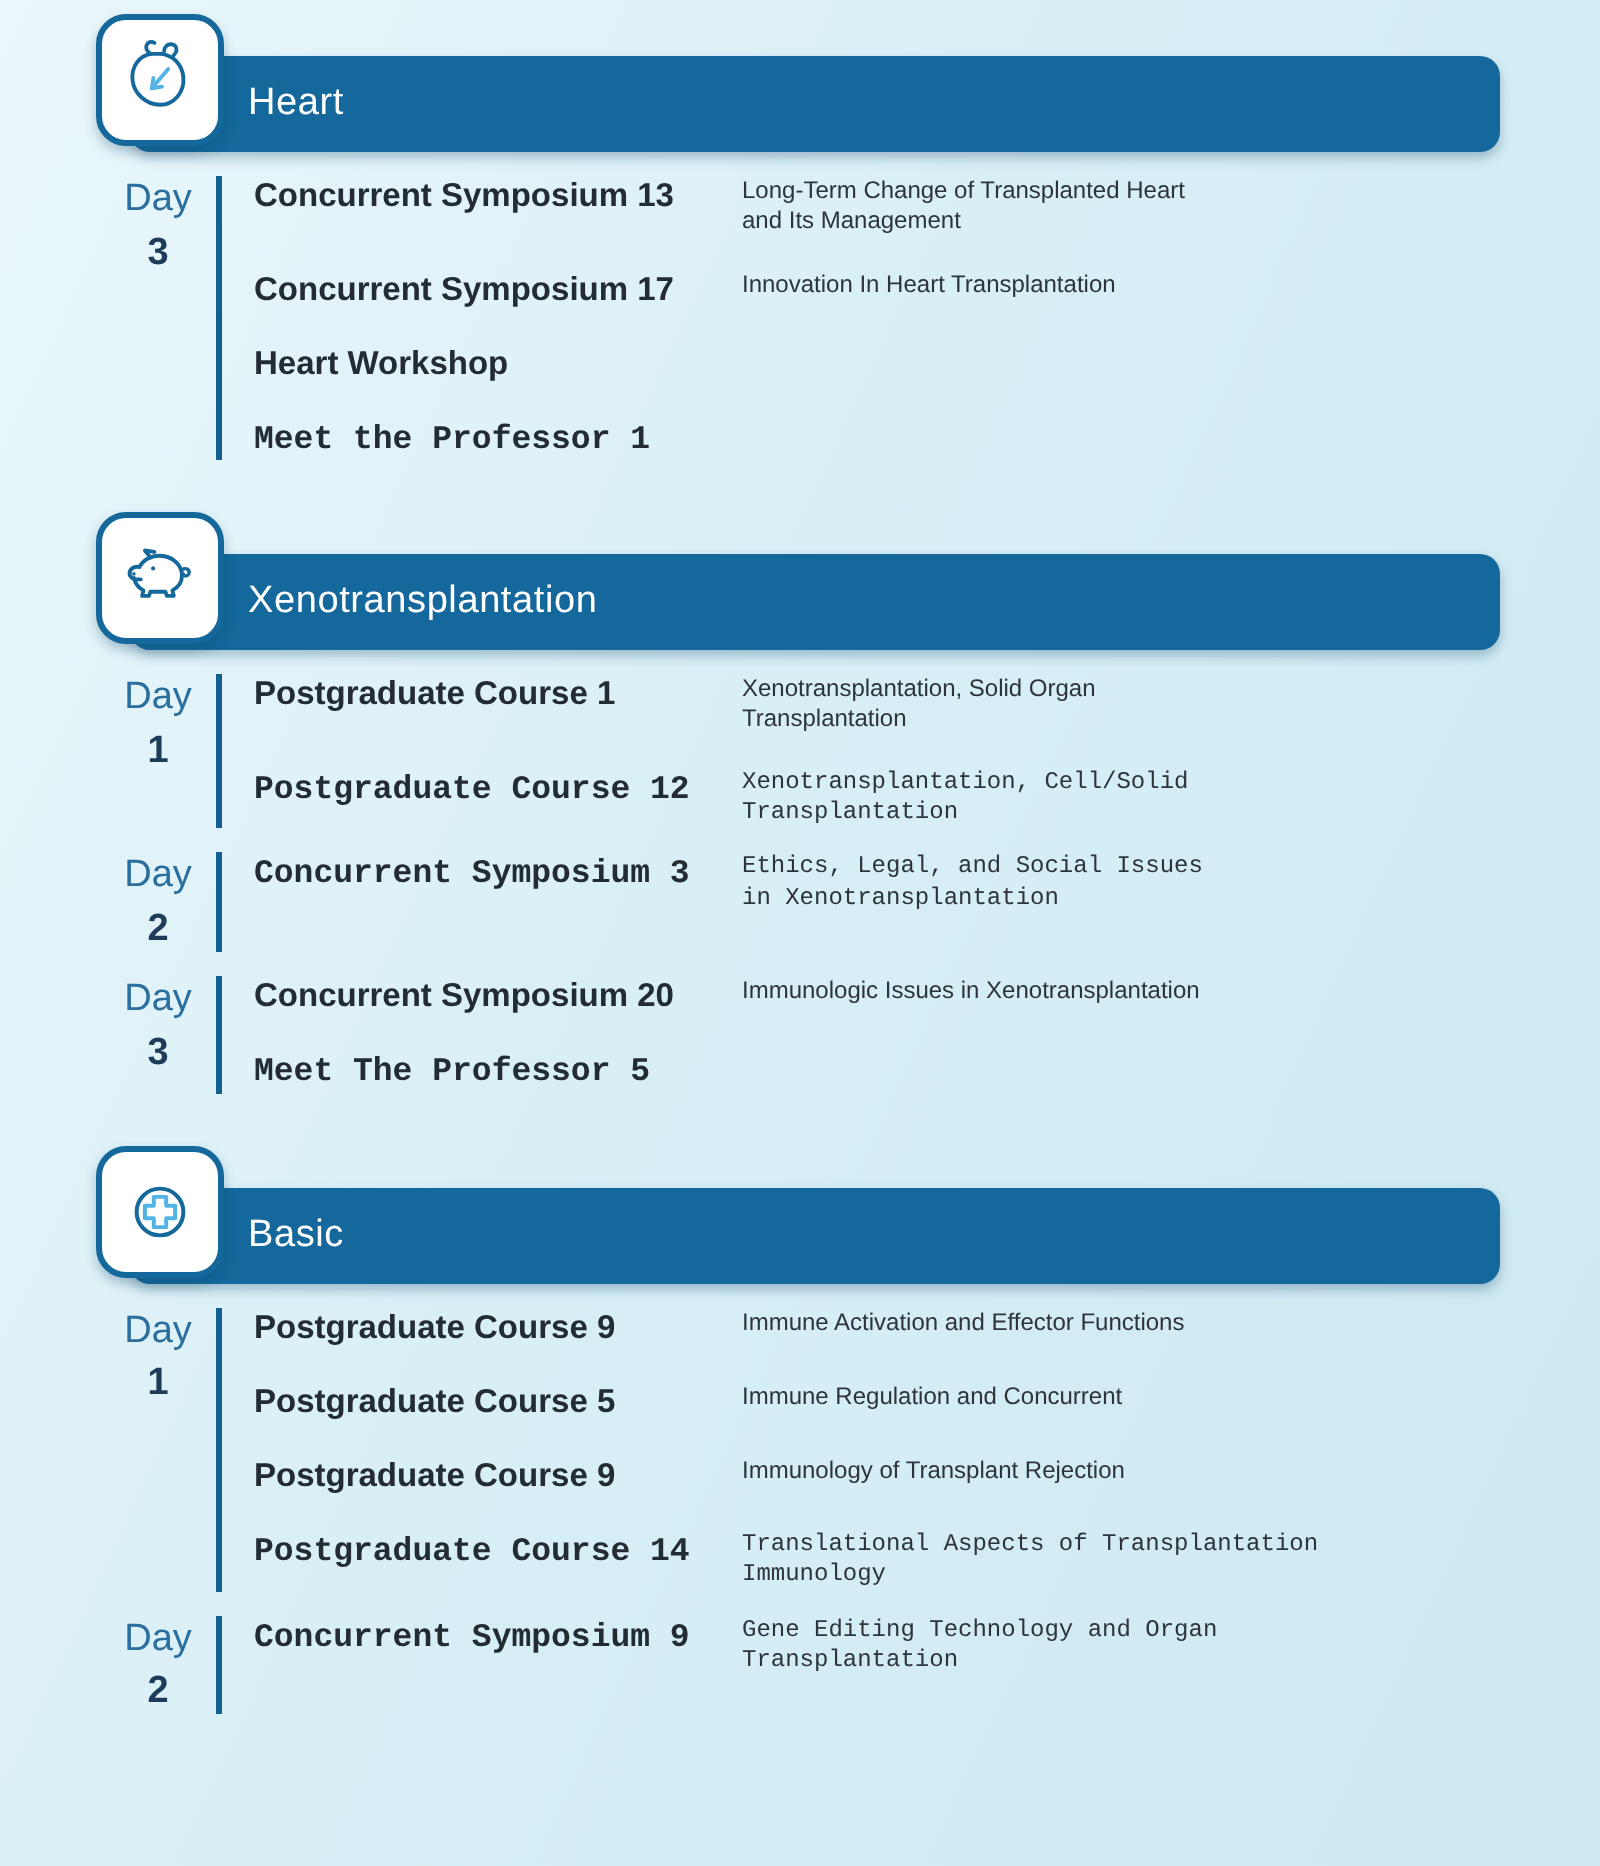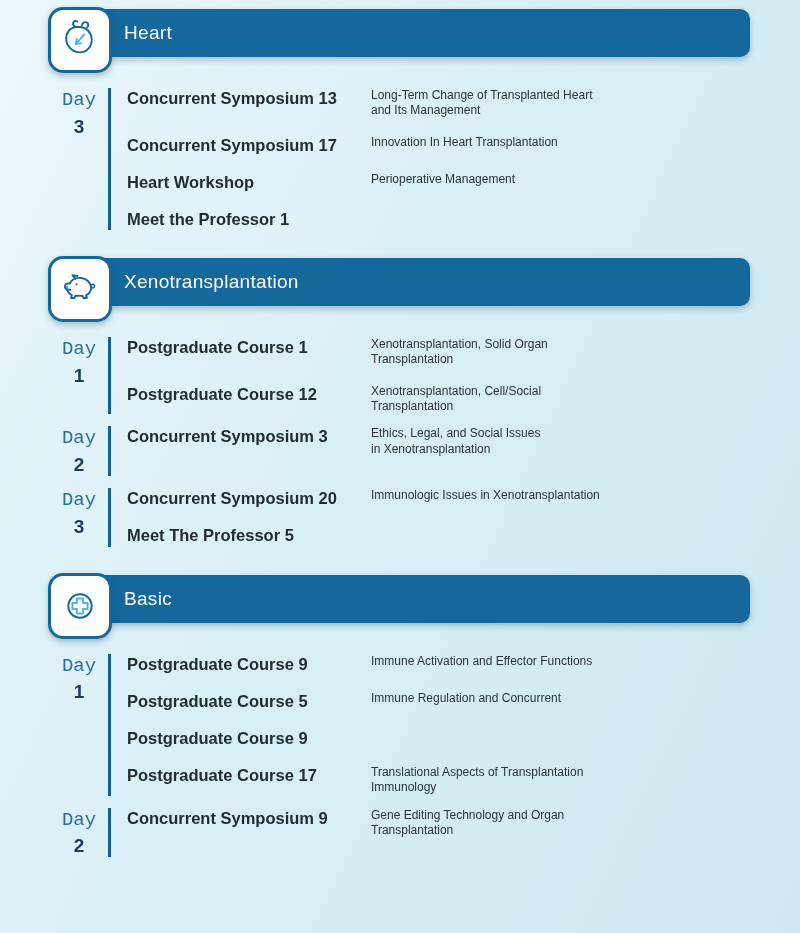--- a/index.html
+++ b/index.html
@@ -6,43 +6,43 @@
   body{
     width:800px;height:933px;overflow:hidden;
     background:linear-gradient(115deg,#eaf7fb 0%,#d8eff6 45%,#cde8f1 100%);
     font-family:"Liberation Sans",sans-serif;
     -webkit-font-smoothing:antialiased;
   }
   .program{width:800px;height:933px;position:relative;}
   .section-header{position:relative;height:66px;margin-top:26px;}
   .section-header.first{margin-top:7px;}
   .header-bar{
-    position:absolute;left:65px;right:50px;top:2px;height:48px;
+    position:absolute;left:65px;right:50px;top:21px;height:48px;
     background:#14689b;border-radius:10px;
     box-shadow:0 3px 6px rgba(15,70,105,.30);
   }
   .header-title{
     display:block;padding-left:59px;line-height:48px;
     color:#ffffff;font-size:19px;letter-spacing:.3px;
   }
   .icon-box{
     position:absolute;left:48px;top:0;width:64px;height:66px;box-sizing:border-box;
     background:#ffffff;border:3px solid #14689b;border-radius:15px;
     box-shadow:0 3px 6px rgba(15,70,105,.30);
     display:flex;align-items:center;justify-content:center;z-index:2;
   }
   .icon-box svg{width:44px;height:44px;display:block;}
   .section-content{margin:15px 0 0 50px;}
   .day-group{display:flex;margin-bottom:12px;}
   .day-col{flex:0 0 58px;border-right:3px solid #11608f;text-align:center;padding-top:1px;}
-  .day-word{display:block;color:#2b6f9e;font-size:19px;line-height:1.2;font-family:Liberation Mono, monospace;}
+  .day-word{display:block;color:#2b6f9e;font-size:19px;line-height:1.2;}
   .day-num{display:block;color:#1d3c5a;font-size:19px;font-weight:700;margin-top:4px;}
   .sessions{flex:1;padding-left:16px;}
   .session-row{display:flex;align-items:flex-start;margin-bottom:16px;}
-  .session-row:last-child{margin-bottom:0;}
+  .session-row:last-child{margin-bottom:0;font-family:Liberation Mono, monospace;}
   .session-name{flex:0 0 244px;font-weight:700;color:#232c33;font-size:16.5px;line-height:1.28;}
   .session-desc{flex:1;max-width:372px;color:#2d343b;font-size:12px;line-height:1.28;white-space:pre-line;}
 </style>
 </head>
 <body>
 
 <div class="program">
     <div class="section-header first">
       <div class="header-bar">
         <span class="header-title">Heart</span>
@@ -70,21 +70,20 @@
             <span class="session-name">Concurrent Symposium 13</span>
             <span class="session-desc">Long-Term Change of Transplanted Heart
 and Its Management</span>
           </div>
           <div class="session-row">
             <span class="session-name">Concurrent Symposium 17</span>
             <span class="session-desc">Innovation In Heart Transplantation</span>
           </div>
           <div class="session-row">
             <span class="session-name">Heart Workshop</span>
-            <span class="session-desc">Perioperative Management</span>
           </div>
           <div class="session-row">
             <span class="session-name">Meet the Professor 1</span>
             <span class="session-desc"></span>
           </div>
         </div>
       </div>
     </div>
     <div class="section-header">
       <div class="header-bar">
@@ -110,21 +109,21 @@
           <span class="day-num">1</span>
         </div>
         <div class="sessions">
           <div class="session-row">
             <span class="session-name">Postgraduate Course 1</span>
             <span class="session-desc">Xenotransplantation, Solid Organ
 Transplantation</span>
           </div>
           <div class="session-row">
             <span class="session-name">Postgraduate Course 12</span>
-            <span class="session-desc">Xenotransplantation, Cell/Social
+            <span class="session-desc">Xenotransplantation, Cell/Solid
 Transplantation</span>
           </div>
         </div>
       </div>
       <div class="day-group">
         <div class="day-col">
           <span class="day-word">Day</span>
           <span class="day-num">2</span>
         </div>
         <div class="sessions">
@@ -175,23 +174,24 @@
           <div class="session-row">
             <span class="session-name">Postgraduate Course 9</span>
             <span class="session-desc">Immune Activation and Effector Functions</span>
           </div>
           <div class="session-row">
             <span class="session-name">Postgraduate Course 5</span>
             <span class="session-desc">Immune Regulation and Concurrent</span>
           </div>
           <div class="session-row">
             <span class="session-name">Postgraduate Course 9</span>
-          </div>
-          <div class="session-row">
-            <span class="session-name">Postgraduate Course 17</span>
+            <span class="session-desc">Immunology of Transplant Rejection</span>
+          </div>
+          <div class="session-row">
+            <span class="session-name">Postgraduate Course 14</span>
             <span class="session-desc">Translational Aspects of Transplantation
 Immunology</span>
           </div>
         </div>
       </div>
       <div class="day-group">
         <div class="day-col">
           <span class="day-word">Day</span>
           <span class="day-num">2</span>
         </div>

